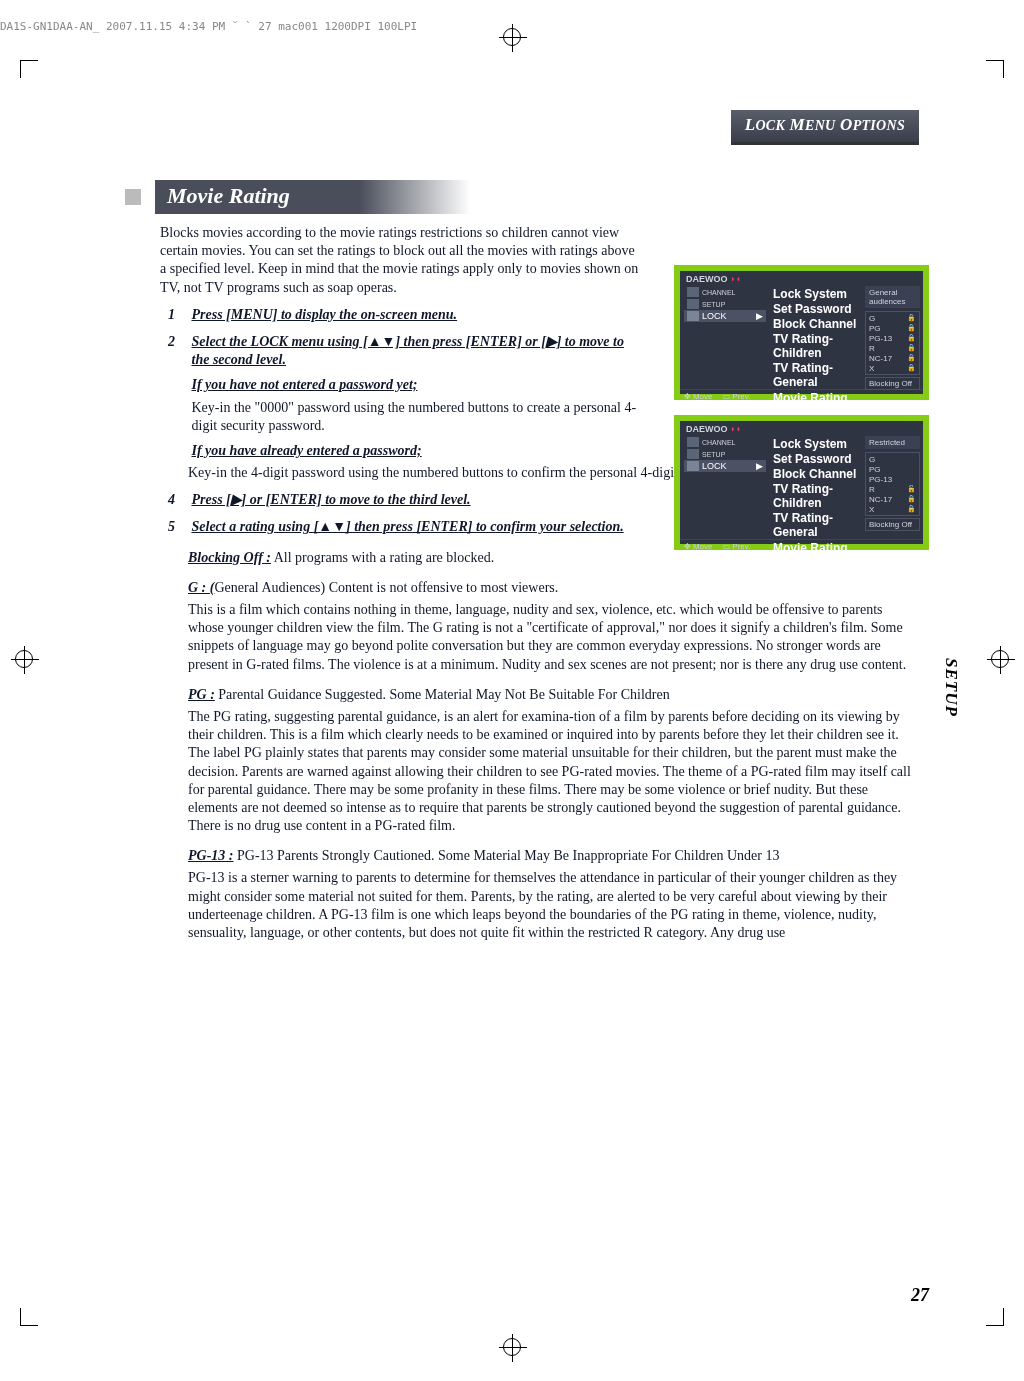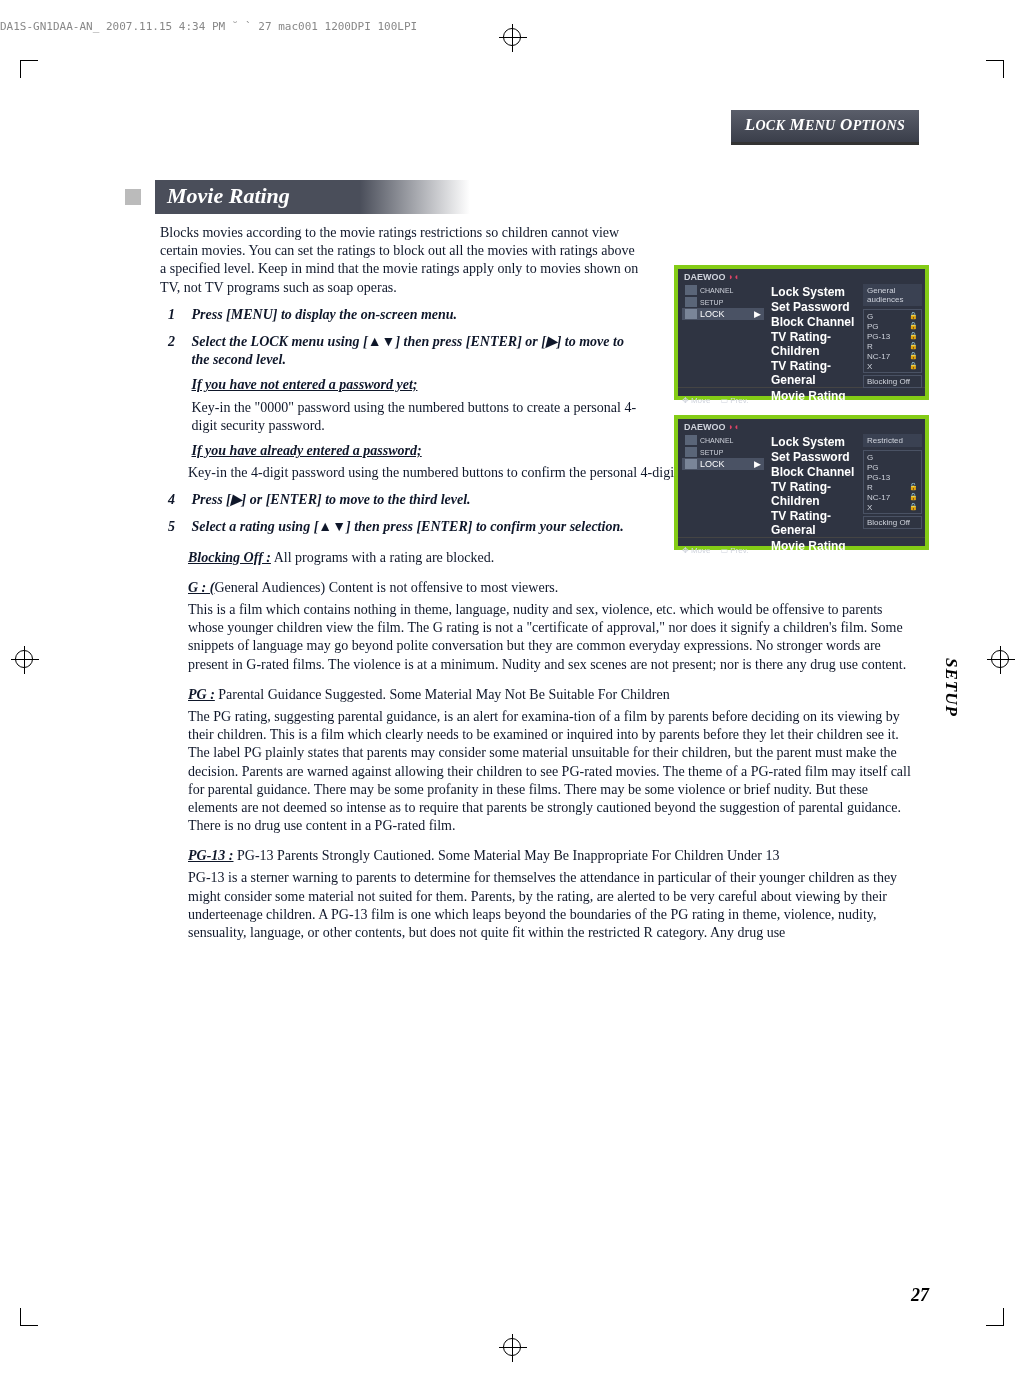--- a/index.html
+++ b/index.html
@@ -117,21 +117,21 @@
   width:20px;
   font-weight:bold;
   font-style:italic;
   vertical-align:top;
 }
 .step-text{
   display:inline-block;
   width:calc(100% - 28px);
   vertical-align:top;
 }
-.bold{font-weight:bold;font-style:italic;}
+.bold{font-weight:bold;font-style:italic;text-decoration:underline;}
 .subhead{
   font-weight:bold;
   font-style:italic;
   text-decoration:underline;
   margin-top:7px;
   display:block;
 }
 .indent{margin-left:28px;}
 .para{margin-top:4px;}
 
@@ -143,21 +143,21 @@
 .rating-block{margin-top:12px;}
 
 .osd{
   position:absolute;
   right:95px;
   width:255px;
   background:#2f3442;
   color:#cfd3dc;
   font-family:Arial,sans-serif;
   font-size:9px;
-  border:4px solid #84cc16;
+  border:6px solid #84cc16;
 }
 .osd1{top:265px;height:135px;}
 .osd2{top:415px;height:135px;}
 .osd-logo{
   padding:3px 6px 0 6px;
   font-size:9px;
   font-weight:bold;
 }
 .osd-body{
   display:flex;
@@ -202,21 +202,21 @@
   border:1px solid #4a5264;
   padding:1px 3px;
   font-size:8px;
 }
 .osd-right-box div{display:flex;justify-content:space-between;padding:0.5px 0;}
 .lock-ic{font-size:7px;}
 .osd-footer{
   border-top:1px solid #444;
   display:flex;
   font-size:8px;
-  padding:8px 4px;
+  padding:2px 4px;
   gap:10px;
 }
 .osd-blocking{
   border:1px solid #4a5264;
   padding:1px 3px;
   font-size:8px;
   margin-top:2px;
 }
 
 .side-tab{

